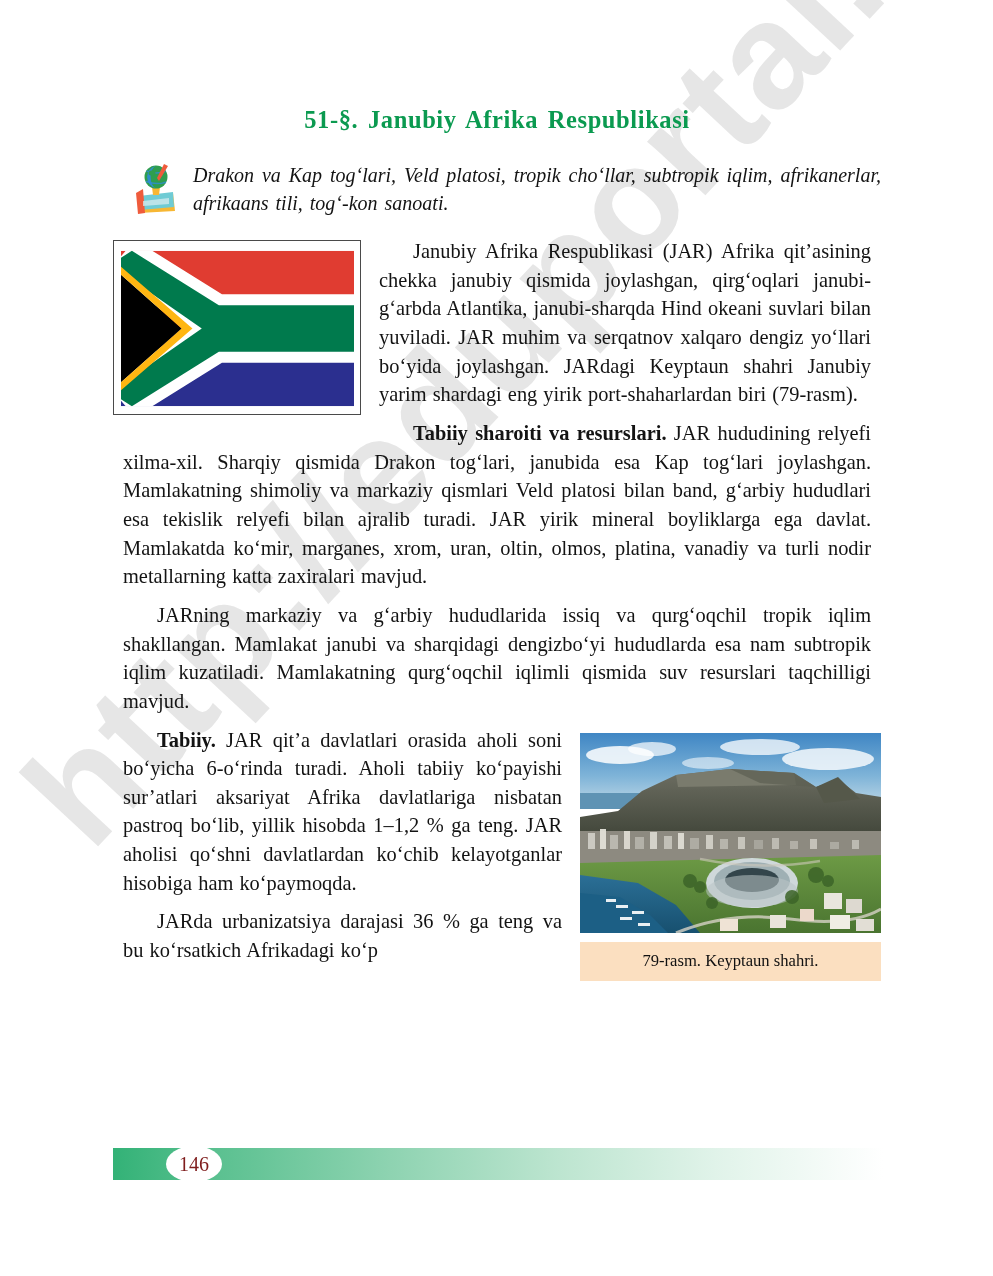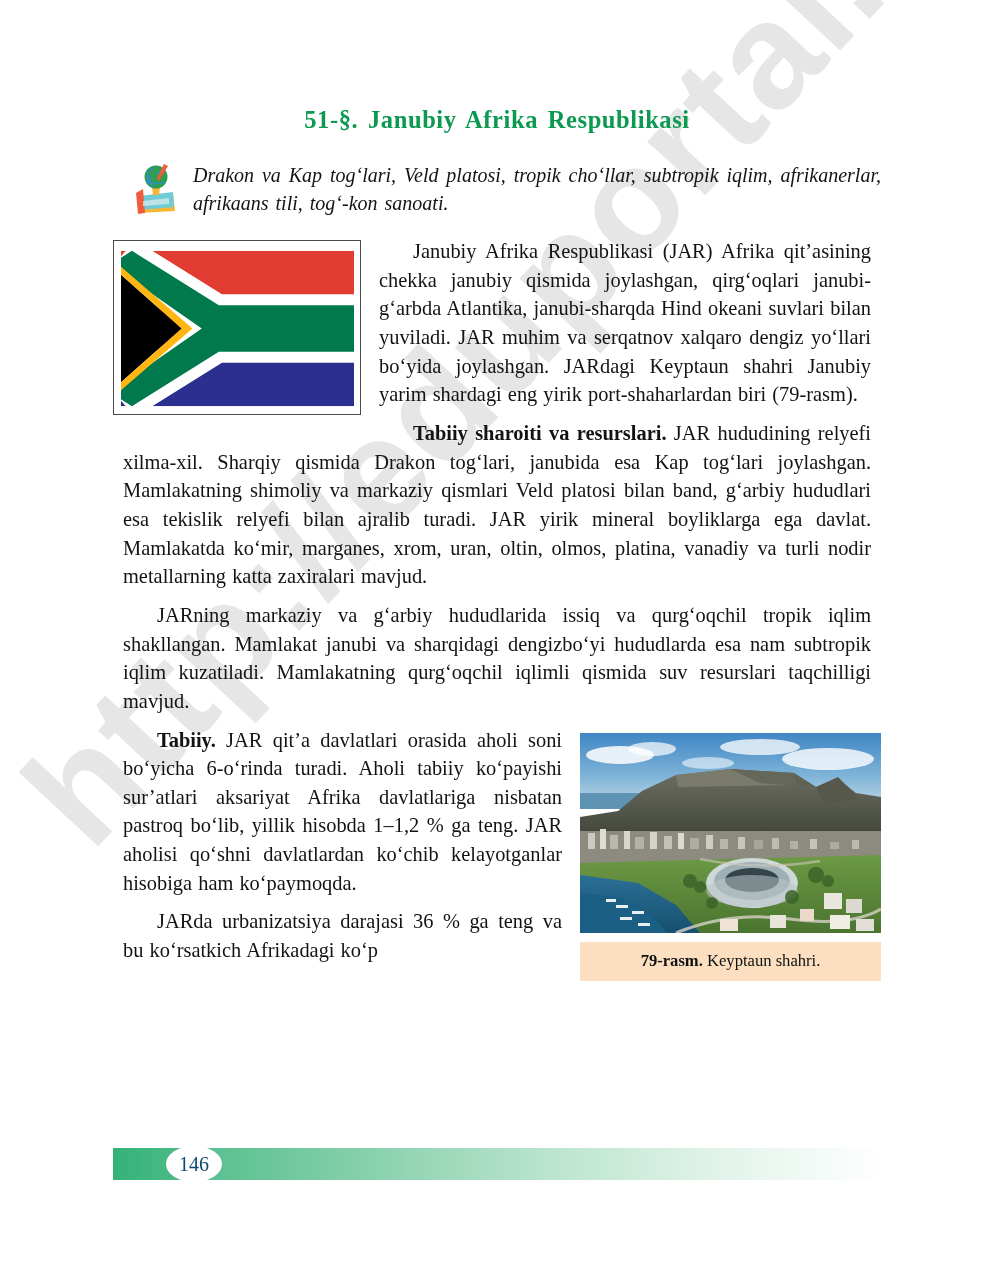--- a/index.html
+++ b/index.html
@@ -145,21 +145,21 @@
     display: block;
   }
   #photo-caption {
     background: #fbdfc0;
     text-align: center;
     font-size: 16.6px;
     padding: 9px 2px 10px 2px;
     color: #111;
     margin-top: 9px;
   }
-  #photo-caption b { font-weight: bold; }
+  #photo-caption b { font-weight: normal; }
 
   
   #footer-bar {
     position: absolute;
     left: 113px;
     top: 1148px;
     width: 770px;
     height: 32px;
     background: linear-gradient(to right, #33b277 0%, #5cc191 14%, #8ed3b1 36%, #bde5d0 58%, #e0f3e9 78%, #ffffff 100%);
   }
@@ -168,21 +168,21 @@
     left: 53px;
     top: -2px;
     width: 56px;
     height: 36px;
     border-radius: 50%;
     background: #ffffff;
     display: flex;
     align-items: center;
     justify-content: center;
     font-size: 20px;
-    color: #0c4a6e;
+    color: #7f1d1d;
   }
 
   .clearfix::after { content: ""; display: table; clear: both; }
 </style>
 </head>
 <body>
 
 <div id="watermark-layer">
   <div id="watermark-text">http://eduportal.uz</div>
 </div>

